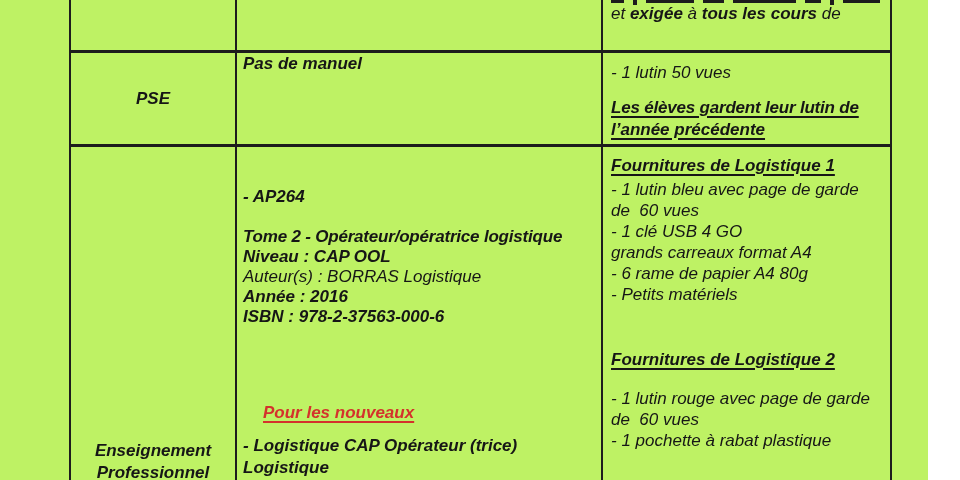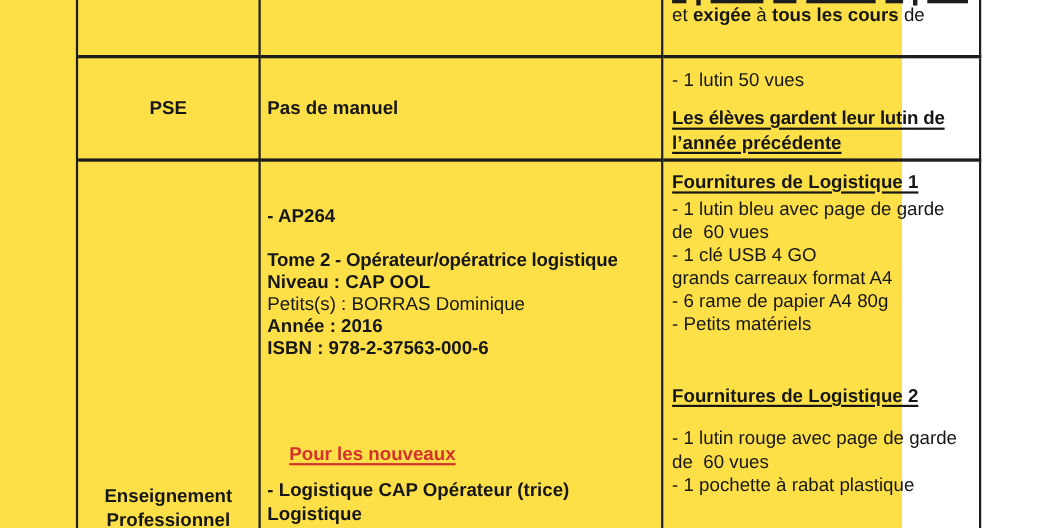--- a/index.html
+++ b/index.html
@@ -3,21 +3,21 @@
 <meta charset="utf-8">
 <style>
   * { margin: 0; padding: 0; box-sizing: border-box; }
   html, body {
     width: 960px; height: 480px;
     overflow: hidden;
     background: #ffffff;
     font-family: "Liberation Sans", "DejaVu Sans", sans-serif;
     color: #161616;
   }
-  .doc { position: relative; width: 820px; height: 480px; background: #fde047; }
+  .doc { position: relative; width: 928px; height: 480px; background: #bef264; font-style: italic; }
   .tbl {
     position: absolute; left: 69px; top: 0;
     width: 821px; height: 540px;
     display: grid;
     grid-template-columns: 166px 366px 289px;
     grid-template-rows: 53px 94px 393px;
     border-left: 2px solid #1d1d1d;
   }
   .cell {
     border-right: 2px solid #1d1d1d;
@@ -37,21 +37,21 @@
   .c-math-supplies { padding: 3px 4px 0 8px; }
   .c-math-supplies .remnant {
     position: absolute; top: 0; left: 8px; height: 5px; right: 10px;
     display: flex; gap: 9px; align-items: flex-start;
   }
   .remnant i { display:block; background:#1c1c1c; height:3px; }
   .remnant i.d { height:5px; width:5px; }
 
   
   .c-pse-subject { display:flex; align-items:center; justify-content:center; font-weight:bold; }
-  .c-pse-manual { display:flex; align-items:center; font-weight:bold; padding-left:6px; }
+  .c-pse-manual { display:flex; align-items:flex-start; font-weight:bold; padding-left:6px; }
   .c-pse-supplies { padding: 9px 4px 0 8px; }
   .c-pse-supplies .note { margin-top: 13px; font-weight: bold; }
 
   
   .c-pro-subject { padding-top: 293px; text-align:center; font-weight:bold; }
   .c-pro-manual { padding: 40px 2px 0 6px; line-height: 20px; }
   .c-pro-manual .gap1 { height: 20px; }
   .c-pro-manual .new-head { margin-top: 75px; line-height: 22px; }
   .c-pro-manual .new-book { margin-top: 11px; line-height: 22px; font-weight: bold; }
   .c-pro-supplies { padding: 8px 4px 0 8px; }
@@ -98,21 +98,21 @@
     <div class="cell c-pro-subject row3">
       <div class="ln">Enseignement</div>
       <div class="ln">Professionnel</div>
     </div>
 
     <div class="cell c-pro-manual row3">
       <div class="ln b">- AP264</div>
       <div class="gap1"></div>
       <div class="ln b tight">Tome 2 - Opérateur/opératrice logistique</div>
       <div class="ln b">Niveau : CAP OOL</div>
-      <div class="ln">Petits(s) : BORRAS Dominique</div>
+      <div class="ln">Auteur(s) : BORRAS Logistique</div>
       <div class="ln b">Année : 2016</div>
       <div class="ln b">ISBN : 978-2-37563-000-6</div>
       <div class="new-head">
         <span class="ln b u red">Pour les nouveaux</span>
       </div>
       <div class="new-book">
         <div class="ln">- Logistique CAP Opérateur (trice)</div>
         <div class="ln">Logistique</div>
       </div>
     </div>

